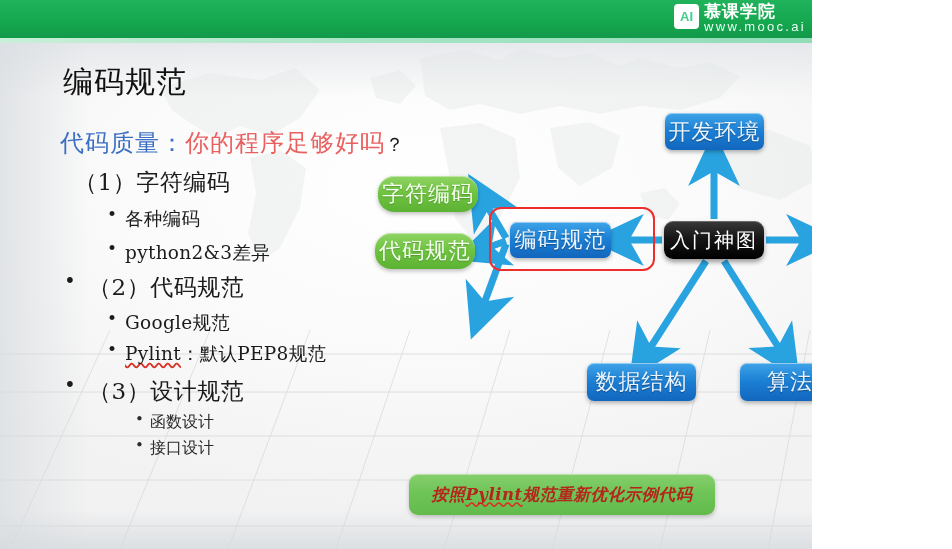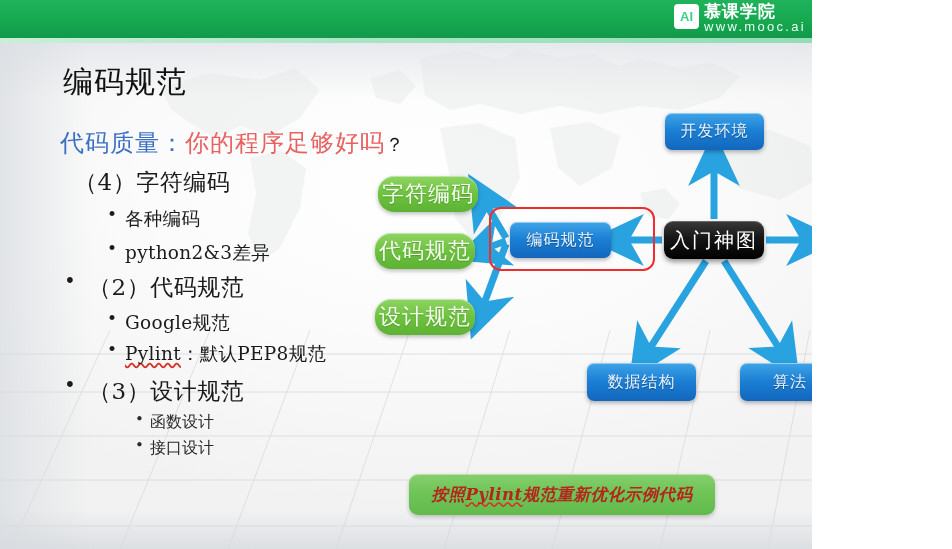--- a/index.html
+++ b/index.html
@@ -195,21 +195,21 @@
     display: flex; align-items: center; justify-content: center;
     white-space: nowrap;
     font-family: "DejaVu Sans", "Liberation Sans", sans-serif;
     z-index: 30;
   }
   .node-blue {
     border-radius: 7px;
     background: linear-gradient(180deg, #3fa4e8 0%, #1b7fd4 48%, #1266bd 100%);
     box-shadow: 0 2px 4px rgba(0,0,0,.30), inset 0 1px 0 rgba(255,255,255,.45);
     color: #eaf4ff;
-    font-size: 16px;
+    font-size: 22px;
     letter-spacing: 1px;
     text-shadow: 0 1px 1px rgba(0,0,0,.35);
   }
   .node-green {
     border-radius: 16px;
     background: linear-gradient(180deg, #8fd463 0%, #6ec23f 50%, #5cb233 100%);
     box-shadow: 0 2px 4px rgba(0,0,0,.26), inset 0 1px 0 rgba(255,255,255,.45);
     color: #f4fff0;
     font-size: 22px;
     letter-spacing: 1px;
@@ -330,21 +330,21 @@
       <span class="en">www.mooc.ai</span>
     </span>
   </div>
 
   <div id="headline">编码规范</div>
 
   <div id="subline">
     <span class="blue">代码质量：</span><span class="red">你的程序足够好吗</span><span class="q">？</span>
   </div>
 
-  <div class="lvl1" style="left:74px; top:167px;">（4）字符编码</div>
+  <div class="lvl1" style="left:74px; top:167px;">（1）字符编码</div>
   <div class="lvl2" style="left:107px; top:206px;">各种编码</div>
   <div class="lvl2 mono" style="left:107px; top:240px;">python2&amp;3差异</div>
 
   <div class="lvl1 withdot" style="left:62px; top:272px;">（2）代码规范</div>
   <div class="lvl2 mono" style="left:107px; top:310px;">Google规范</div>
 
   <div class="lvl2" style="left:107px; top:341px;">
     <span class="mono squiggle">Pylint</span><span>：默认PEP8规范</span>
   </div>
 
@@ -385,19 +385,18 @@
   <div id="n-center" class="node node-black">入门神图</div>
 
   <div id="n-dev" class="node node-blue">开发环境</div>
   <div id="n-hello" class="node node-blue">Hello World</div>
   <div id="n-algo" class="node node-blue">算法</div>
   <div id="n-ds" class="node node-blue">数据结构</div>
   <div id="n-spec" class="node node-blue">编码规范</div>
 
   <div id="g-charenc" class="node node-green">字符编码</div>
   <div id="g-codestd" class="node node-green">代码规范</div>
-  <div id="g-design" class="node node-green">设计规范</div>
 
   <div id="banner">
     <span class="txt">按照<span class="squiggle">Pylint</span>规范重新优化示例代码</span>
   </div>
 
 </div>
 
 </body></html>

